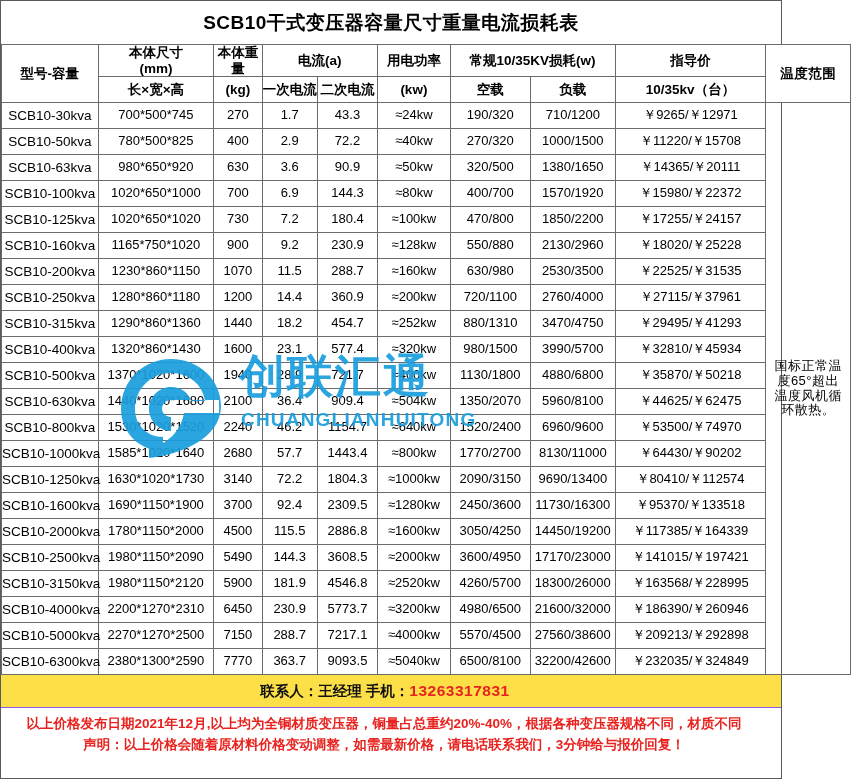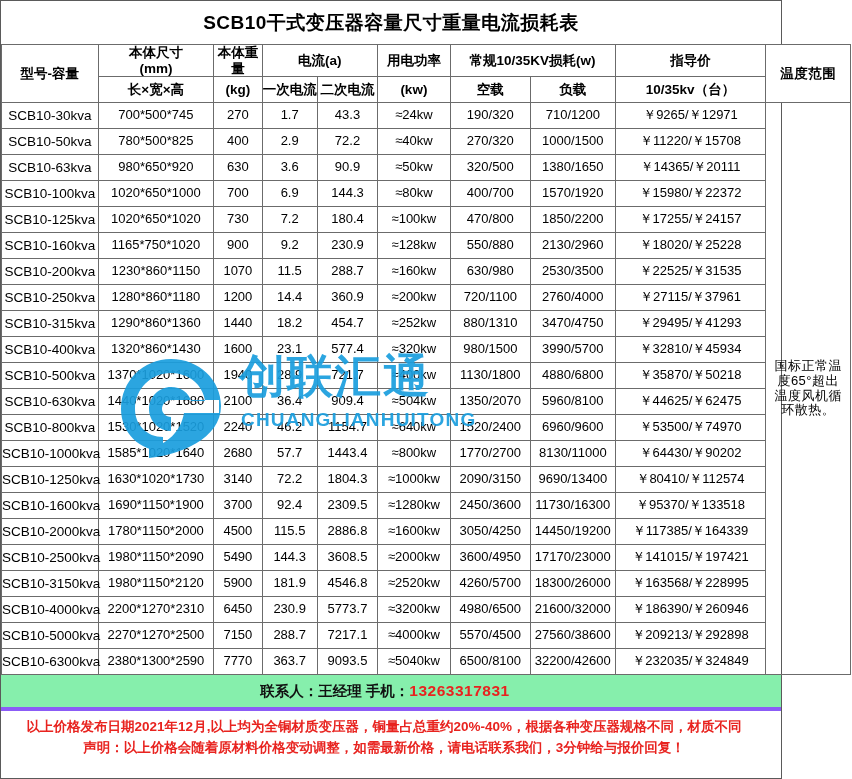--- a/index.html
+++ b/index.html
@@ -63,22 +63,22 @@
   .temp-cell {
     font-size: 13px;
     line-height: 1.7;
     letter-spacing: 0.5px;
   }
   .contact {
     text-align: center;
     font-size: 14.5px;
     font-weight: bold;
     padding: 7px 12px 6px 0;
-    border-bottom: 4px solid #8b5cf6;
-    background: #86efac;
+    border-bottom: 1px solid #8b5cf6;
+    background: #fde047;
   }
   .contact .phone {
     color: #e8231f;
     font-size: 15.5px;
     font-weight: bold;
     letter-spacing: 0.5px;
   }
   .footer {
     padding: 6px 20px 4px 6px;
     text-align: center;

